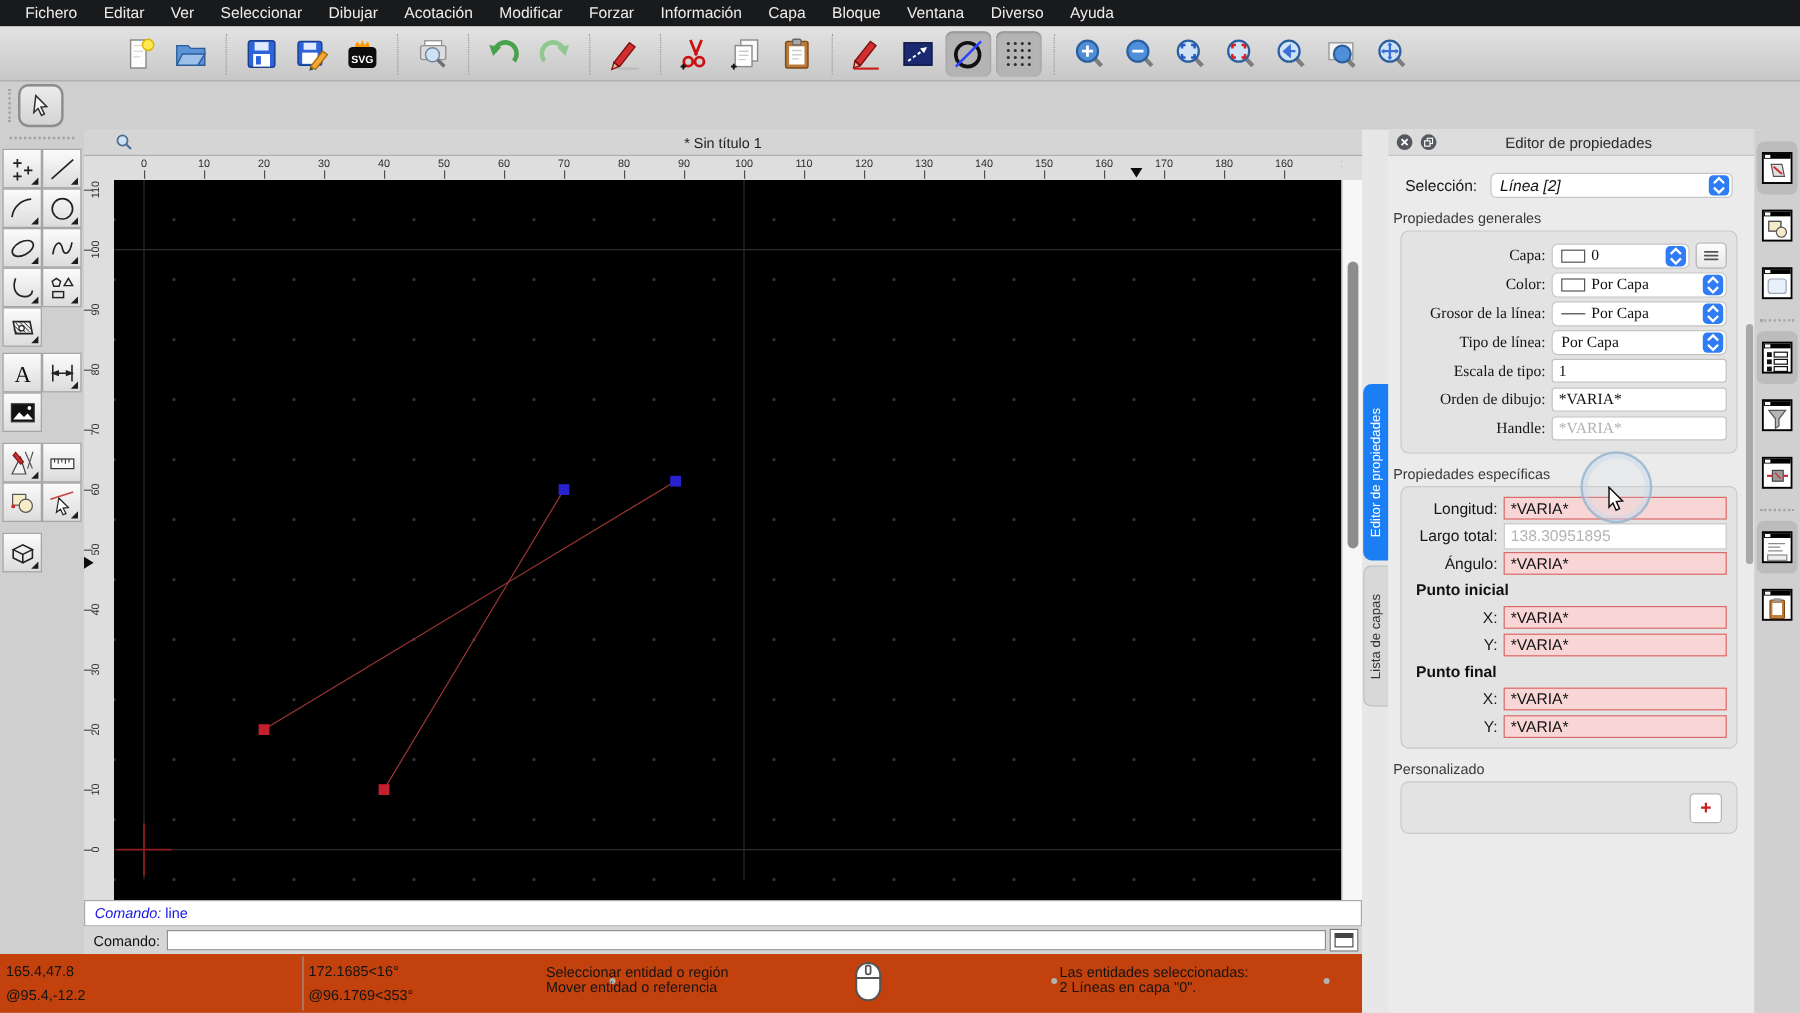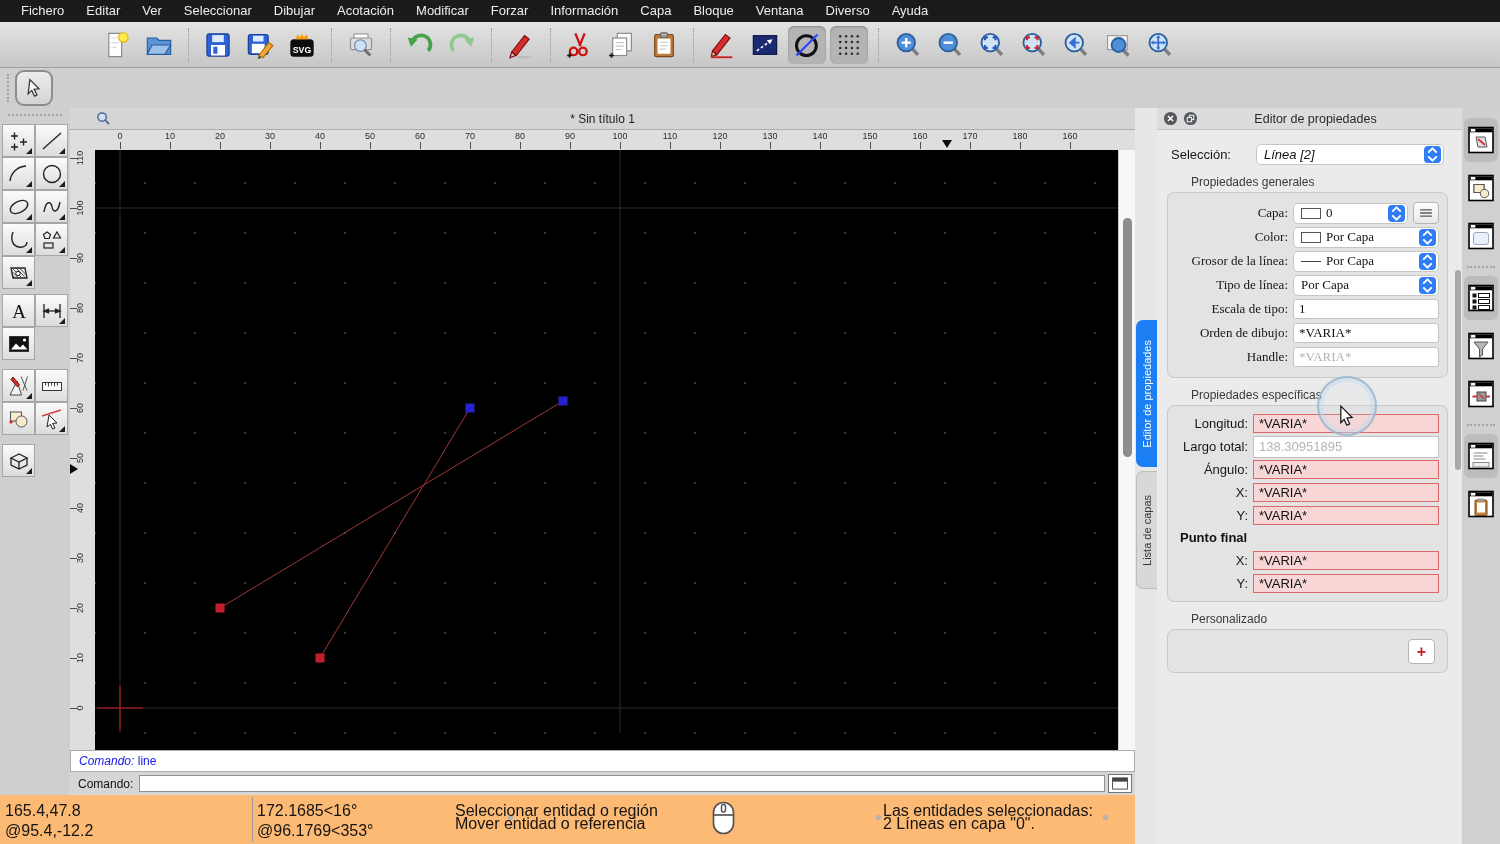--- a/index.html
+++ b/index.html
@@ -84,27 +84,27 @@
   .vtab span { writing-mode:vertical-rl; transform:rotate(180deg); font-size:11px; white-space:nowrap; }
   .vtab.on { top:212px; height:147px; background:#1b7ef2; color:#fff; border-radius:7px 0 0 7px; }
   .vtab.off { top:363px; height:118px; background:#d8d8d8; color:#333; border:1px solid #bcbcbc;
     border-right:none; border-radius:7px 0 0 7px; }
   #panel { position:absolute; left:22px; right:38px; top:0; bottom:0; background:#ebebeb; }
   #panel-header { height:22px; background:#dcdcdc; border-bottom:1px solid #c4c4c4;
     display:flex; align-items:center; padding:0 6px; }
   .hbtn { width:15px; height:15px; margin-right:5px; }
   #panel-title { flex:1; text-align:center; font-size:12.5px; color:#2a2a2a; margin-right:28px; }
   #sel-row { display:flex; align-items:center; margin:14px 18px 8px 14px; }
-  #sel-row .slab { font-size:13px; color:#161616; margin-right:25px; }
+  #sel-row .slab { font-size:13px; color:#161616; margin-right:11px; }
   .popup { background:#fff; border:1px solid #c6c6c6; border-radius:5px; height:21px;
     display:flex; align-items:center; padding:0 2px 0 7px; font-size:13px; color:#111; }
   #sel-popup { flex:1;font-style:italic; }
   .stepper { margin-left:auto; width:17px; height:17px; background:#2e7cf6; border-radius:4px;
     display:flex; align-items:center; justify-content:center; flex:0 0 auto; }
-  .sec-title { font-size:12px; color:#3a3a3a; margin:10px 0 3px 34px; }
+  .sec-title { font-size:12px; color:#3a3a3a; margin:10px 0 3px 4px; }
   .group { margin:0 14px 0 10px; background:#e3e3e3; border:1px solid #cacaca; border-radius:7px;
     padding:8px 8px; }
   .prow { display:flex; align-items:center; height:24px;font-family:Liberation Serif, serif; }
   .plabel { width:112px; text-align:right; margin-right:5px; font-size:13px; color:#161616; white-space:nowrap; }
   .pzone { flex:1; display:flex; align-items:center; gap:5px; }
   .pzone .popup { flex:1; }
   .swatch { width:20px; height:11px; background:#fff; border:1px solid #555; margin-right:5px; flex:0 0 auto; }
   .dashline { width:20px; height:1px; background:#444; margin-right:5px; flex:0 0 auto; }
   .menu-btn { width:26px; height:22px; background:linear-gradient(#fdfdfd,#e8e8e8);
     border:1px solid #b5b5b5; border-radius:4px; padding:2px; flex:0 0 auto; }
@@ -130,22 +130,22 @@
   #panel-cursor { position:absolute; left:181px; top:297px; width:17px; height:23px; }
   #right-strip { position:absolute; right:0; top:0; width:38px; height:100%; background:#d0d0d0;
     display:flex; flex-direction:column; align-items:center; padding-top:10px; }
   .strip-btn { width:34px; height:44px; display:flex; align-items:center; justify-content:center;
     margin-bottom:4px; }
   .strip-btn.on { background:#bcbcbc; border-radius:6px; }
   .strip-btn .icon { width:26px; height:30px; }
   .strip-sep { width:28px; border-top:2px dotted #a6a6a6; margin:4px 0 8px; }
 
   
-  #status { position:absolute; left:0; right:365px; bottom:0; height:49px; background:#fdba74;
-    font-size:16px; color:#141414; }
+  #status { position:absolute; left:0; right:365px; bottom:0; height:49px; background:#c2410c;
+    font-size:12px; color:#141414; }
   #status .abs { white-space:nowrap; }
   #sb-div { left:252px; top:2px; height:45px; width:1px; background:#9b9b9b; }
   .sb-dot { width:5px; height:5px; border-radius:50%; background:#b2b2b2; top:20px; }
   #sb-hint { left:455px; top:9px; width:245px; line-height:13px; }
   #sb-mouse { left:710px; top:5px; width:27px; height:36px; }
   #sb-sel { left:883px; top:9px; line-height:13px; }
 </style>
 </head>
 <body>
 
@@ -774,20 +774,21 @@
           <div class="pfield varies">*VARIA*</div>
         </div>
         <div class="sprow">
           <span class="plabel">Largo total:</span>
           <div class="pfield readonly">138.30951895</div>
         </div>
         <div class="sprow">
           <span class="plabel">Ángulo:</span>
           <div class="pfield varies">*VARIA*</div>
         </div>
+        <div class="sphead">Punto inicial</div>
         <div class="sprow">
           <span class="plabel">X:</span>
           <div class="pfield varies">*VARIA*</div>
         </div>
         <div class="sprow">
           <span class="plabel">Y:</span>
           <div class="pfield varies">*VARIA*</div>
         </div>
         <div class="sphead">Punto final</div>
         <div class="sprow">

